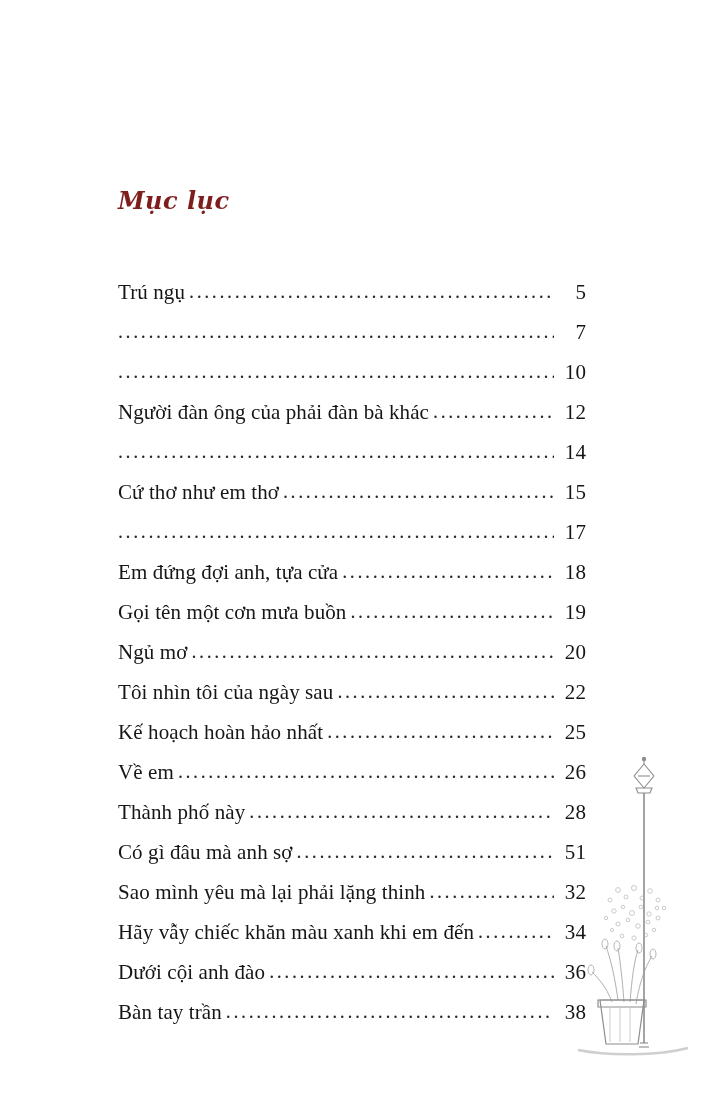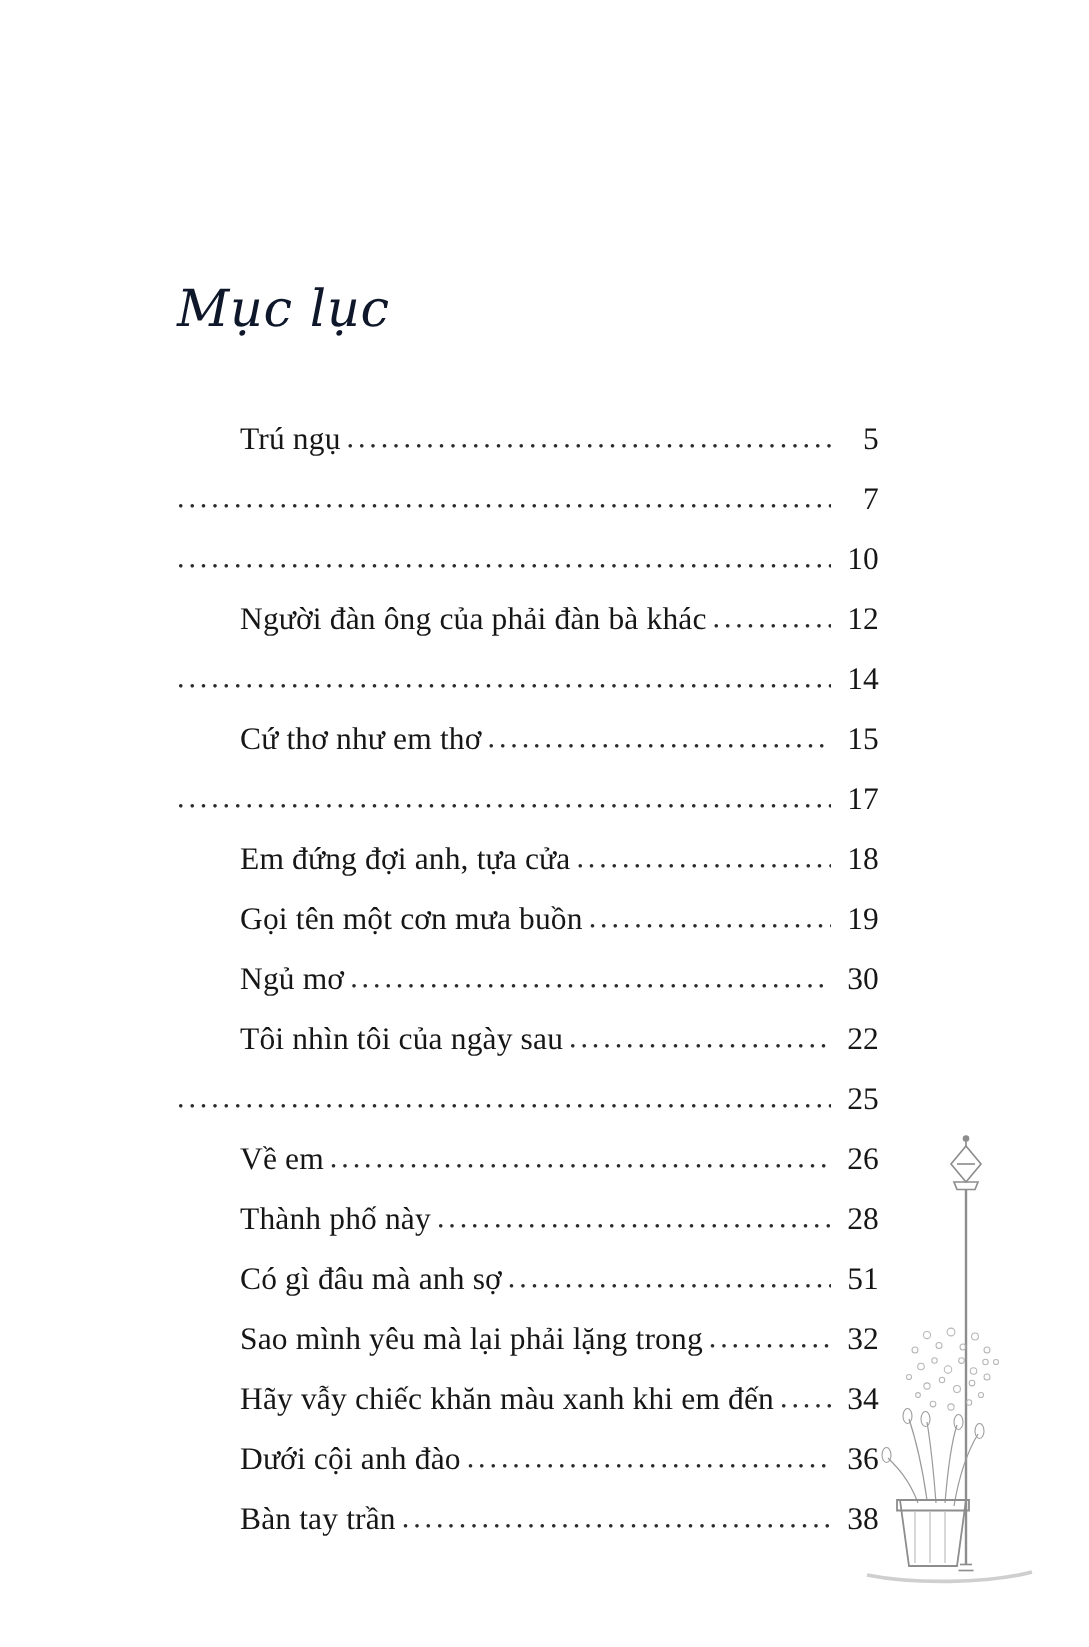--- a/index.html
+++ b/index.html
@@ -19,25 +19,25 @@
   .page {
     position: absolute;
     inset: 0;
   }
 
   .toc-title {
     position: absolute;
     left: 118px;
     top: 186px;
     font-family: "DejaVu Serif", serif;
-    font-size: 34px;
-    font-weight: 400;
+    font-size: 24px;
+    font-weight: 700;
     font-style: italic;
     letter-spacing: 0.5px;
-    color: #0f172a;
+    color: #7f1d1d;
   }
 
   .toc-list {
     position: absolute;
     left: 118px;
     top: 282px;
     width: 468px;
   }
 
   .toc-row {
@@ -46,21 +46,20 @@
     font-size: 21px;
     line-height: 1.0;
     height: 40px;
     color: #161616;
     letter-spacing: 0.1px;
   }
 
   .toc-label {
     white-space: nowrap;
     padding-right: 4px;
-    margin-left: 42px;
   }
 
   .toc-dots {
     flex: 1 1 auto;
     overflow: hidden;
     white-space: nowrap;
     font-size: 20px;
     letter-spacing: 2.6px;
     color: #2a2a2a;
     transform: translateY(-1px);
@@ -129,48 +128,49 @@
         <span class="toc-page">18</span>
       </div>
       <div class="toc-row">
         <span class="toc-label">Gọi tên một cơn mưa buồn</span>
         <span class="toc-dots">................................................................................................</span>
         <span class="toc-page">19</span>
       </div>
       <div class="toc-row">
         <span class="toc-label">Ngủ mơ</span>
         <span class="toc-dots">................................................................................................</span>
-        <span class="toc-page">30</span>
+        <span class="toc-page">20</span>
       </div>
       <div class="toc-row">
         <span class="toc-label">Tôi nhìn tôi của ngày sau</span>
         <span class="toc-dots">................................................................................................</span>
         <span class="toc-page">22</span>
       </div>
       <div class="toc-row">
+        <span class="toc-label">Kế hoạch hoàn hảo nhất</span>
         <span class="toc-dots">................................................................................................</span>
         <span class="toc-page">25</span>
       </div>
       <div class="toc-row">
         <span class="toc-label">Về em</span>
         <span class="toc-dots">................................................................................................</span>
         <span class="toc-page">26</span>
       </div>
       <div class="toc-row">
         <span class="toc-label">Thành phố này</span>
         <span class="toc-dots">................................................................................................</span>
         <span class="toc-page">28</span>
       </div>
       <div class="toc-row">
         <span class="toc-label">Có gì đâu mà anh sợ</span>
         <span class="toc-dots">................................................................................................</span>
         <span class="toc-page">51</span>
       </div>
       <div class="toc-row">
-        <span class="toc-label">Sao mình yêu mà lại phải lặng trong</span>
+        <span class="toc-label">Sao mình yêu mà lại phải lặng thinh</span>
         <span class="toc-dots">................................................................................................</span>
         <span class="toc-page">32</span>
       </div>
       <div class="toc-row">
         <span class="toc-label">Hãy vẫy chiếc khăn màu xanh khi em đến</span>
         <span class="toc-dots">................................................................................................</span>
         <span class="toc-page">34</span>
       </div>
       <div class="toc-row">
         <span class="toc-label">Dưới cội anh đào</span>

